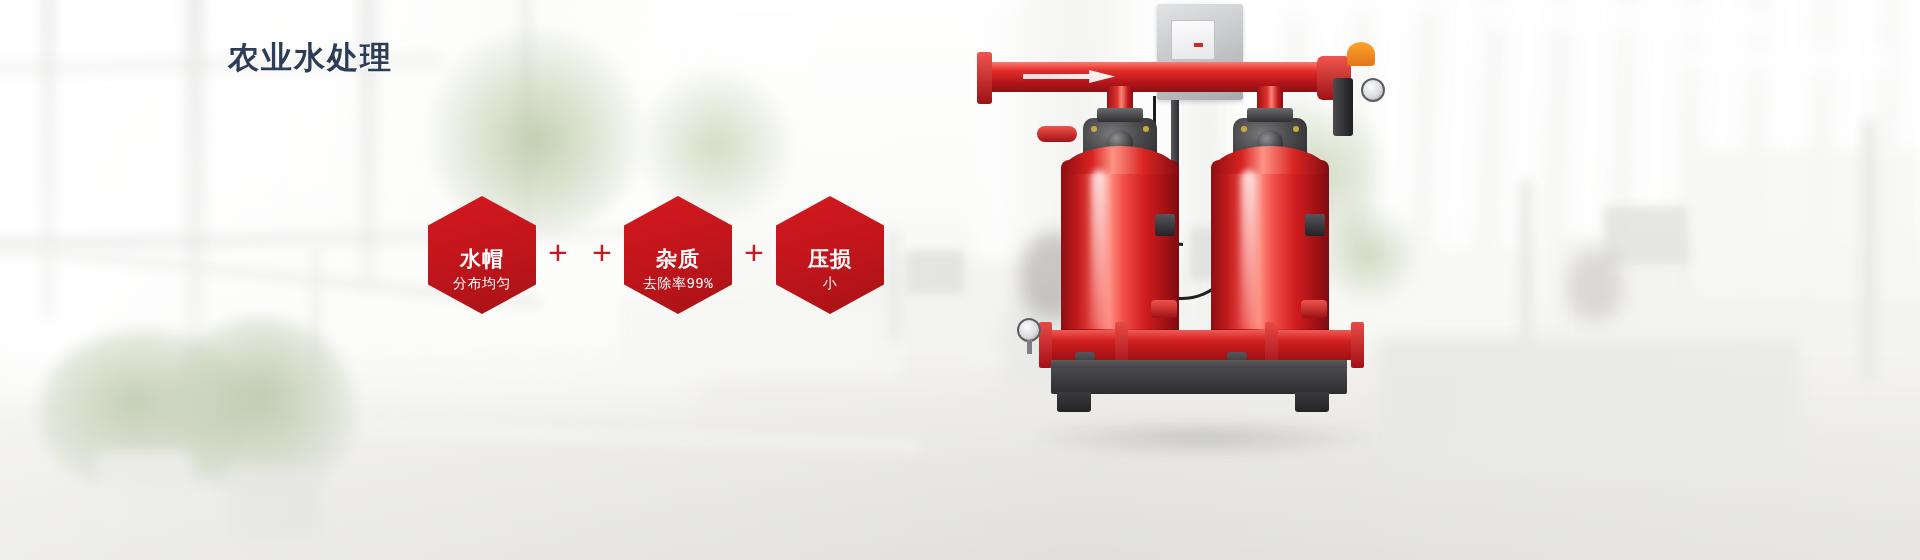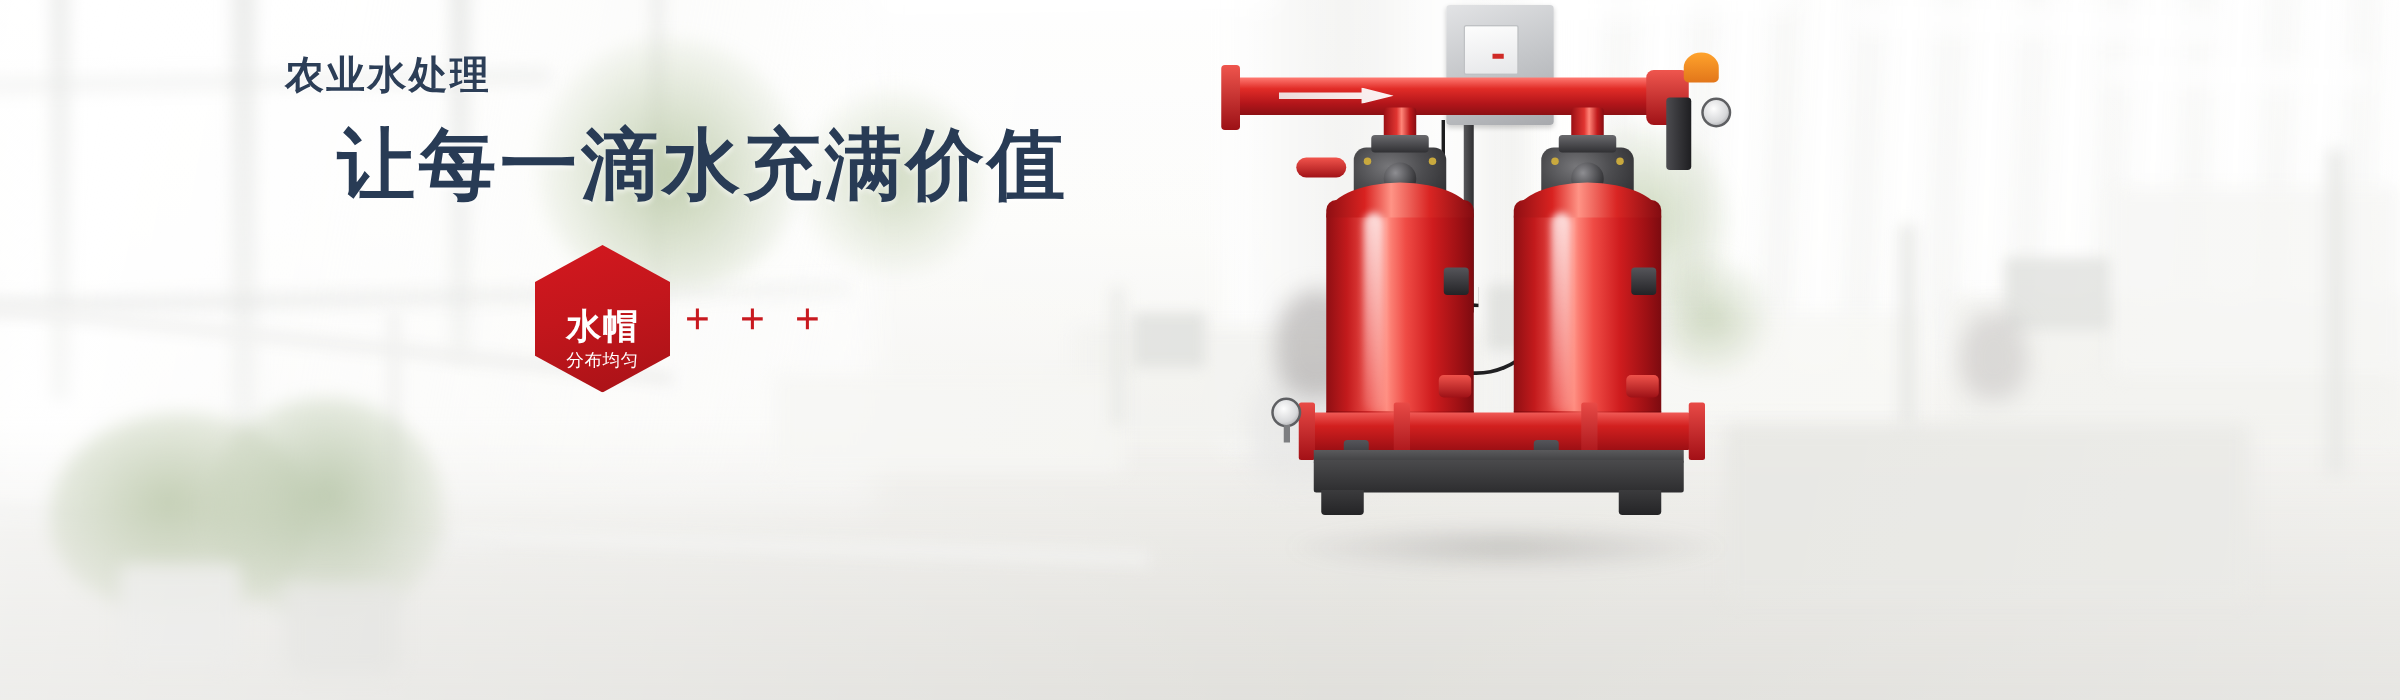--- a/index.html
+++ b/index.html
@@ -159,21 +159,21 @@
   .ra3 { left:310px; top:250px; width:11px;  height:190px; }
   .ra5 { left:360px; top:430px; width:560px; height:14px; transform:rotate(2deg);
          background:rgba(238,238,235,.8); }
   .bg-wash {
     position:absolute; inset:0;
     background:linear-gradient(100deg, rgba(255,255,255,.55) 0%, rgba(255,255,255,.30) 34%,
                rgba(255,255,255,.12) 58%, rgba(255,255,255,.30) 100%);
   }
 
   
-  .content { position:absolute; inset:0; }
+  .content { position:absolute; inset:0;font-family:Liberation Mono, monospace; }
 
   .eyebrow {
     position:absolute; left:228px; top:44px;
     font-size:31px; font-weight:bold; color:#2c3e57;
     letter-spacing:2px; line-height:1;
     text-shadow:0 1px 2px rgba(255,255,255,.8);
   }
   .headline {
     position:absolute; left:270px; top:102px;
     font-size:62px; font-weight:bold; color:#283b55;
@@ -195,21 +195,21 @@
   .hex {
     position:relative;
     width:108px; height:118px;
     display:flex; flex-direction:column;
     align-items:center; justify-content:center;
     clip-path:polygon(50% 0%, 100% 25%, 100% 75%, 50% 100%, 0% 75%, 0% 25%);
     background:linear-gradient(165deg,#d4181f 0%, #c3161c 45%, #a81217 100%);
     box-shadow:0 2px 6px rgba(120,10,14,.25);
   }
   .hex-title {
-    font-size:28px; font-weight:bold; color:#ffffff;
+    font-size:21px; font-weight:bold; color:#ffffff;
     letter-spacing:1px; line-height:1.05; white-space:nowrap;margin-top:31px;
   }
   .hex-sub {
     margin-top:5px;
     font-size:14px; color:#ffffff; font-weight:normal;
     letter-spacing:.5px; line-height:1; white-space:nowrap;
   }
   .plus {
     width:44px; text-align:center;
     font-size:34px; font-weight:normal; color:#c8191f;
@@ -544,35 +544,42 @@
     <div class="skid-top"></div>
     <div class="skid"></div>
     <div class="skid-foot sf1"></div>
     <div class="skid-foot sf2"></div>
   </div>
 
   <div class="content">
 
     <div class="eyebrow">农业水处理</div>
 
-    <div class="headline">让每一滴水充满价值</div>
 
     <div class="badges">
 
       <div class="hex">
         <div class="hex-title">水帽</div>
         <div class="hex-sub">分布均匀</div>
       </div>
 
       <div class="plus">+</div>
 
 
       <div class="plus">+</div>
 
+      <div class="hex">
+        <div class="hex-title">杂质</div>
+        <div class="hex-sub">去除率99%</div>
+      </div>
 
       <div class="plus">+</div>
 
+      <div class="hex">
+        <div class="hex-title">压损</div>
+        <div class="hex-sub">小</div>
+      </div>
 
     </div>
 
 
   </div>
 </div>
 
 </body></html>

